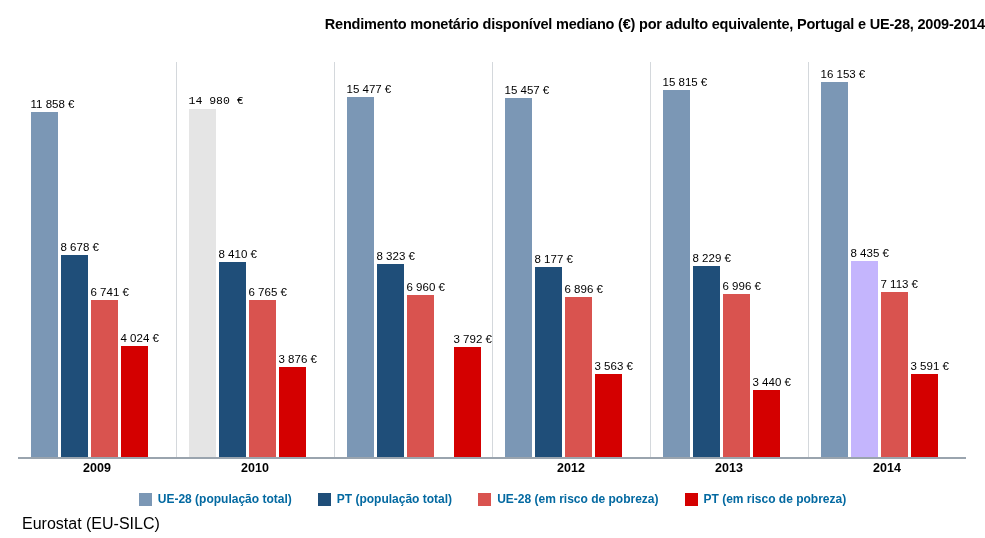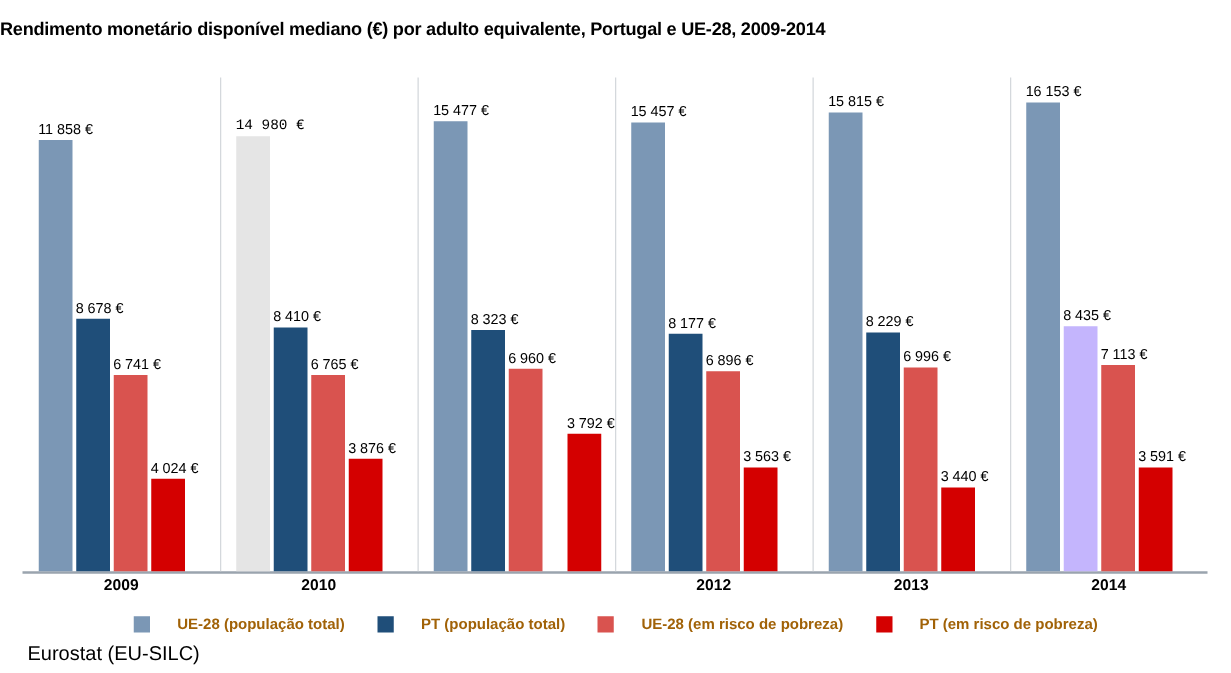--- a/index.html
+++ b/index.html
@@ -18,21 +18,21 @@
     position: relative;
     width: 985px;
     height: 538px;
     box-sizing: border-box;
   }
   #chart-title {
     position: absolute;
     top: 16px;
     left: 0;
     width: 985px;
-    text-align: left;
+    text-align: right;
     font-size: 14.5px;
     font-weight: bold;
     letter-spacing: -0.2px;
     color: #000000;
   }
   
   #plot {
     position: absolute;
     left: 18px;
     top: 62px;
@@ -95,24 +95,24 @@
     top: 492px;
     width: 985px;
     display: flex;
     justify-content: center;
     align-items: center;
     gap: 26px;
   }
   .legend-item {
     display: flex;
     align-items: center;
-    gap: 22px;
+    gap: 6px;
     font-size: 12px;
     font-weight: bold;
-    color: #a16207;
+    color: #0369a1;
     white-space: nowrap;
   }
   .legend-swatch {
     width: 13px;
     height: 13px;
     display: inline-block;
   }
   #source {
     position: absolute;
     left: 22px;
@@ -138,21 +138,21 @@
       <div class="group" style="left: 0px; width: 158px;">
         <div class="bar" style="left: 12.5px; width: 27px; height: 345.23px; background: rgb(123, 151, 181);">
           <span class="bar-label">11 858 €</span>
         </div>
         <div class="bar" style="left: 42.5px; width: 27px; height: 201.636px; background: rgb(31, 78, 121);">
           <span class="bar-label">8 678 €</span>
         </div>
         <div class="bar" style="left: 72.5px; width: 27px; height: 156.629px; background: rgb(217, 83, 79);">
           <span class="bar-label">6 741 €</span>
         </div>
-        <div class="bar" style="left: 102.5px; width: 27px; height: 74px; background: rgb(212, 0, 0); text-decoration: underline;">
+        <div class="bar" style="left: 102.5px; width: 27px; height: 111px; background: rgb(212, 0, 0); text-decoration: underline;">
           <span class="bar-label">4 024 €</span>
         </div>
       </div>
       <div class="group" style="left: 158px; width: 158px;">
         <div class="bar" style="left: 12.5px; width: 27px; height: 348.065px; background: #e5e5e5; font-family: Liberation Mono, monospace;">
           <span class="bar-label">14 980 €</span>
         </div>
         <div class="bar" style="left: 42.5px; width: 27px; height: 195.409px; background: rgb(31, 78, 121);">
           <span class="bar-label">8 410 €</span>
         </div>

